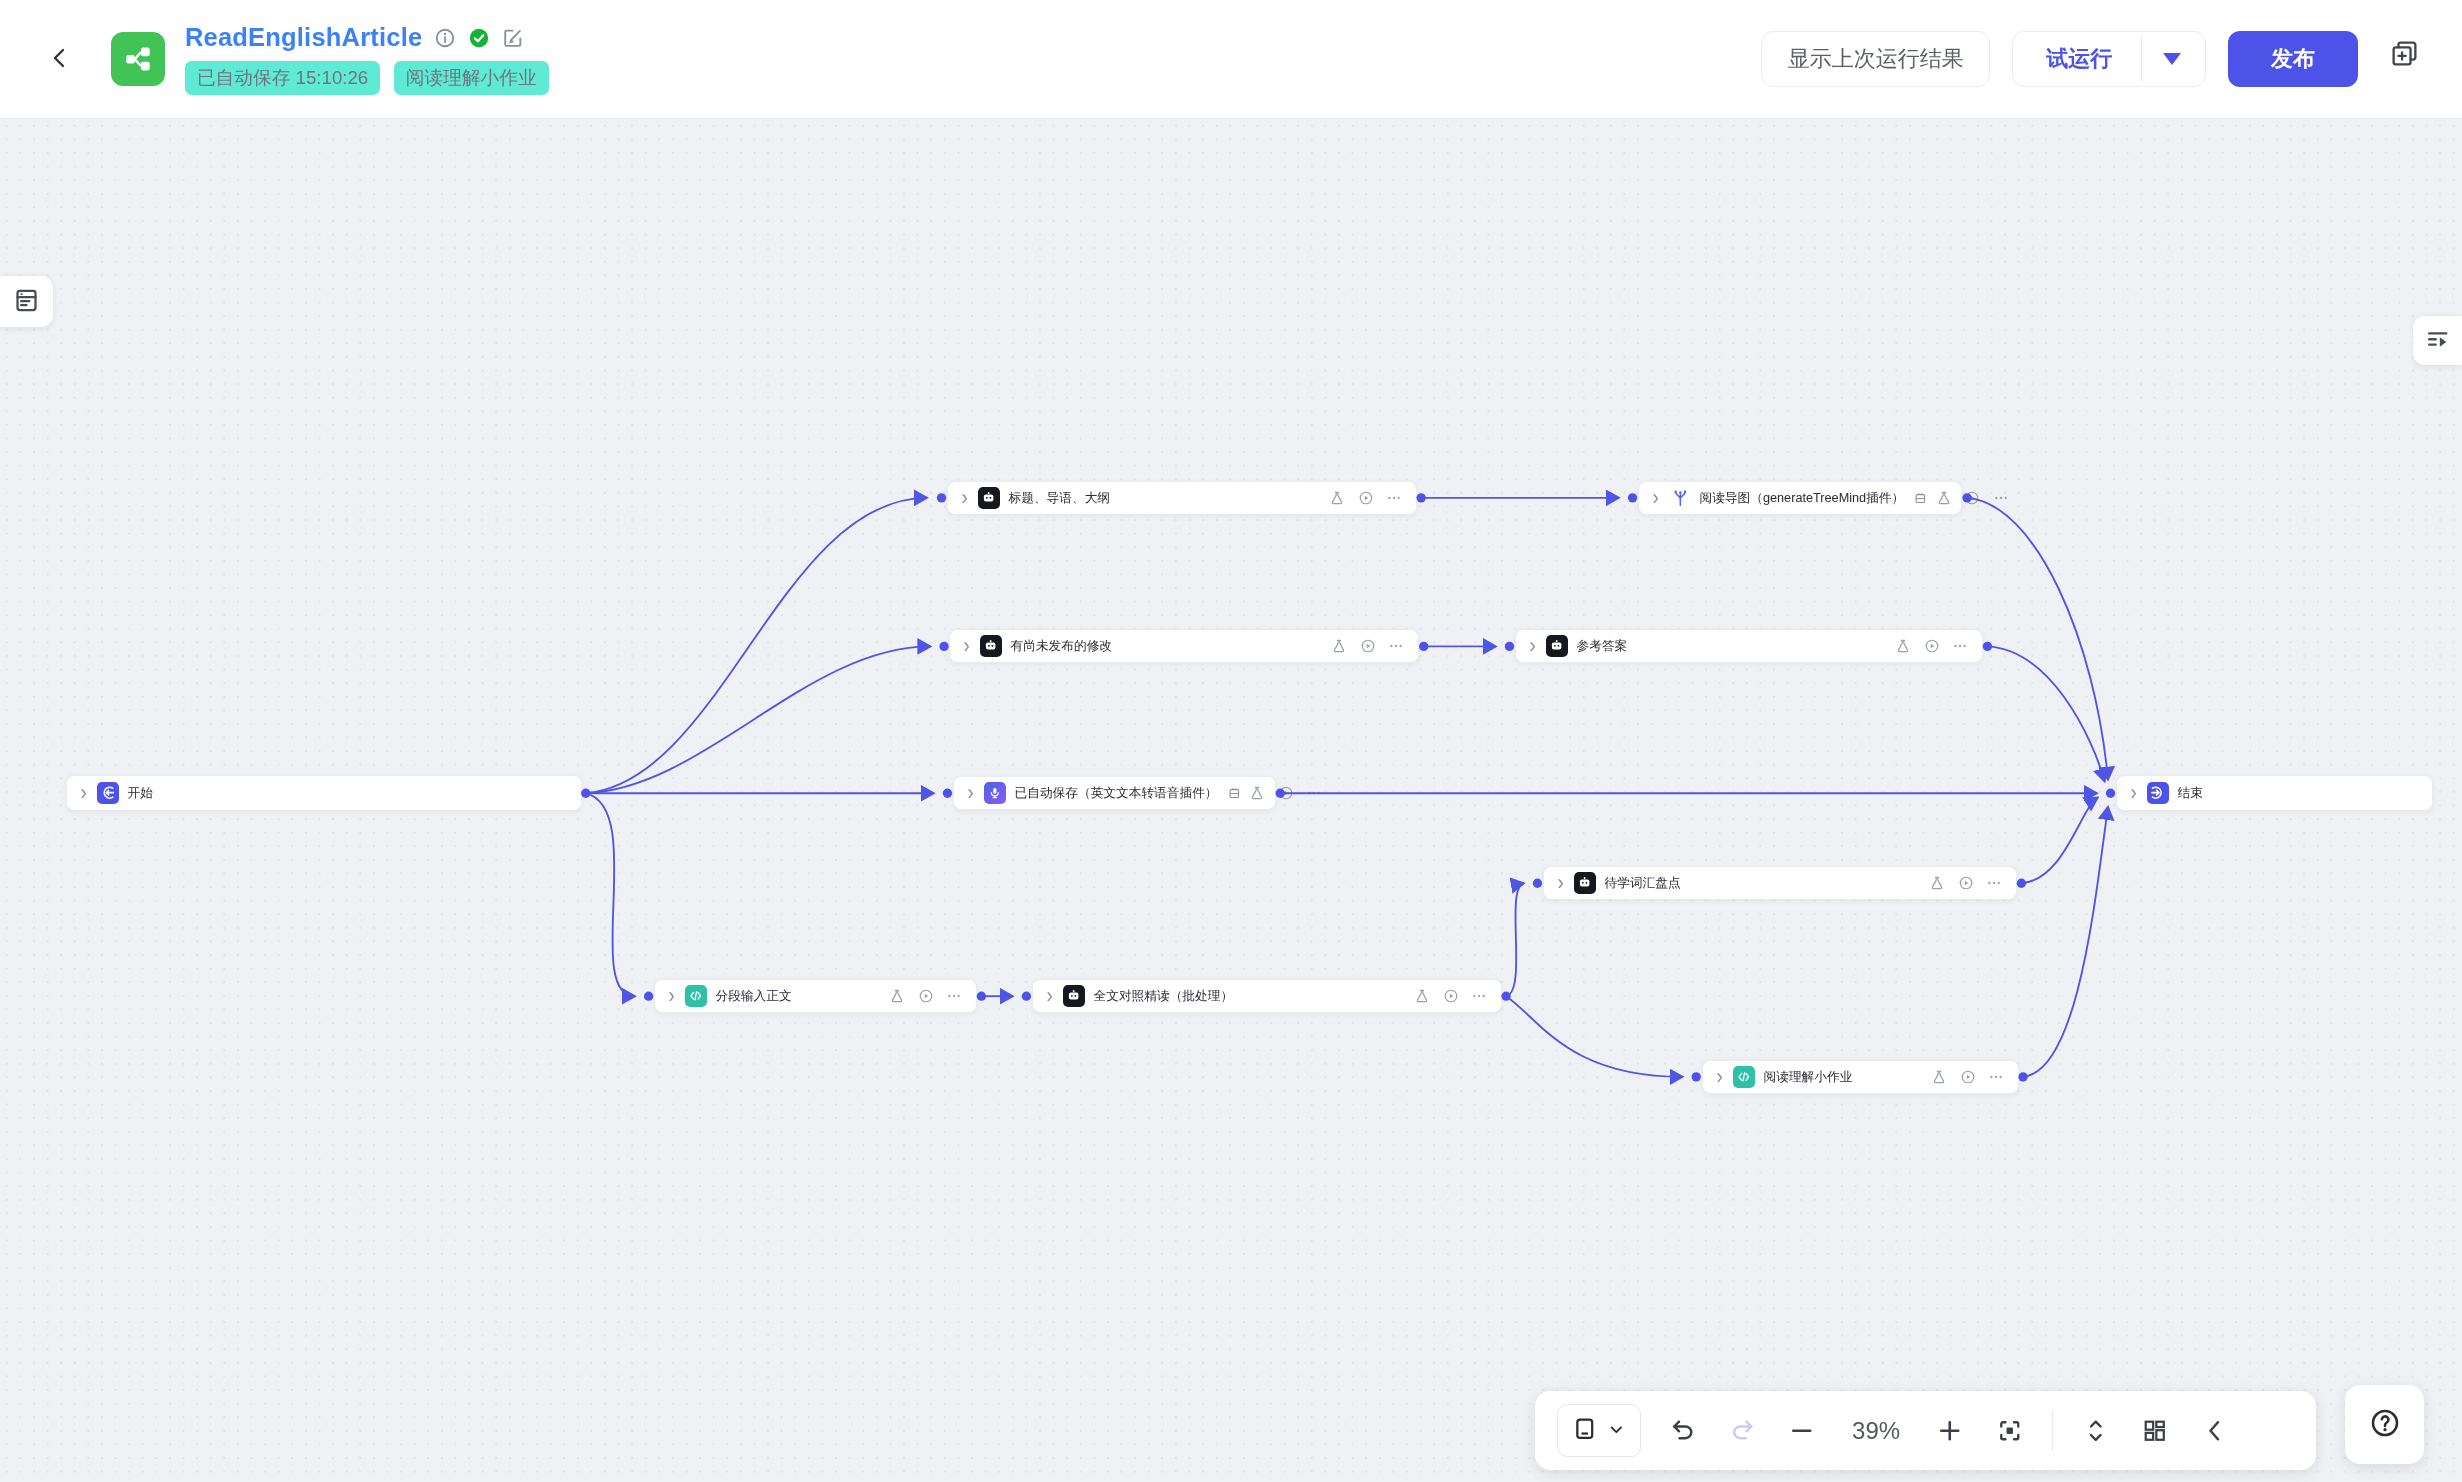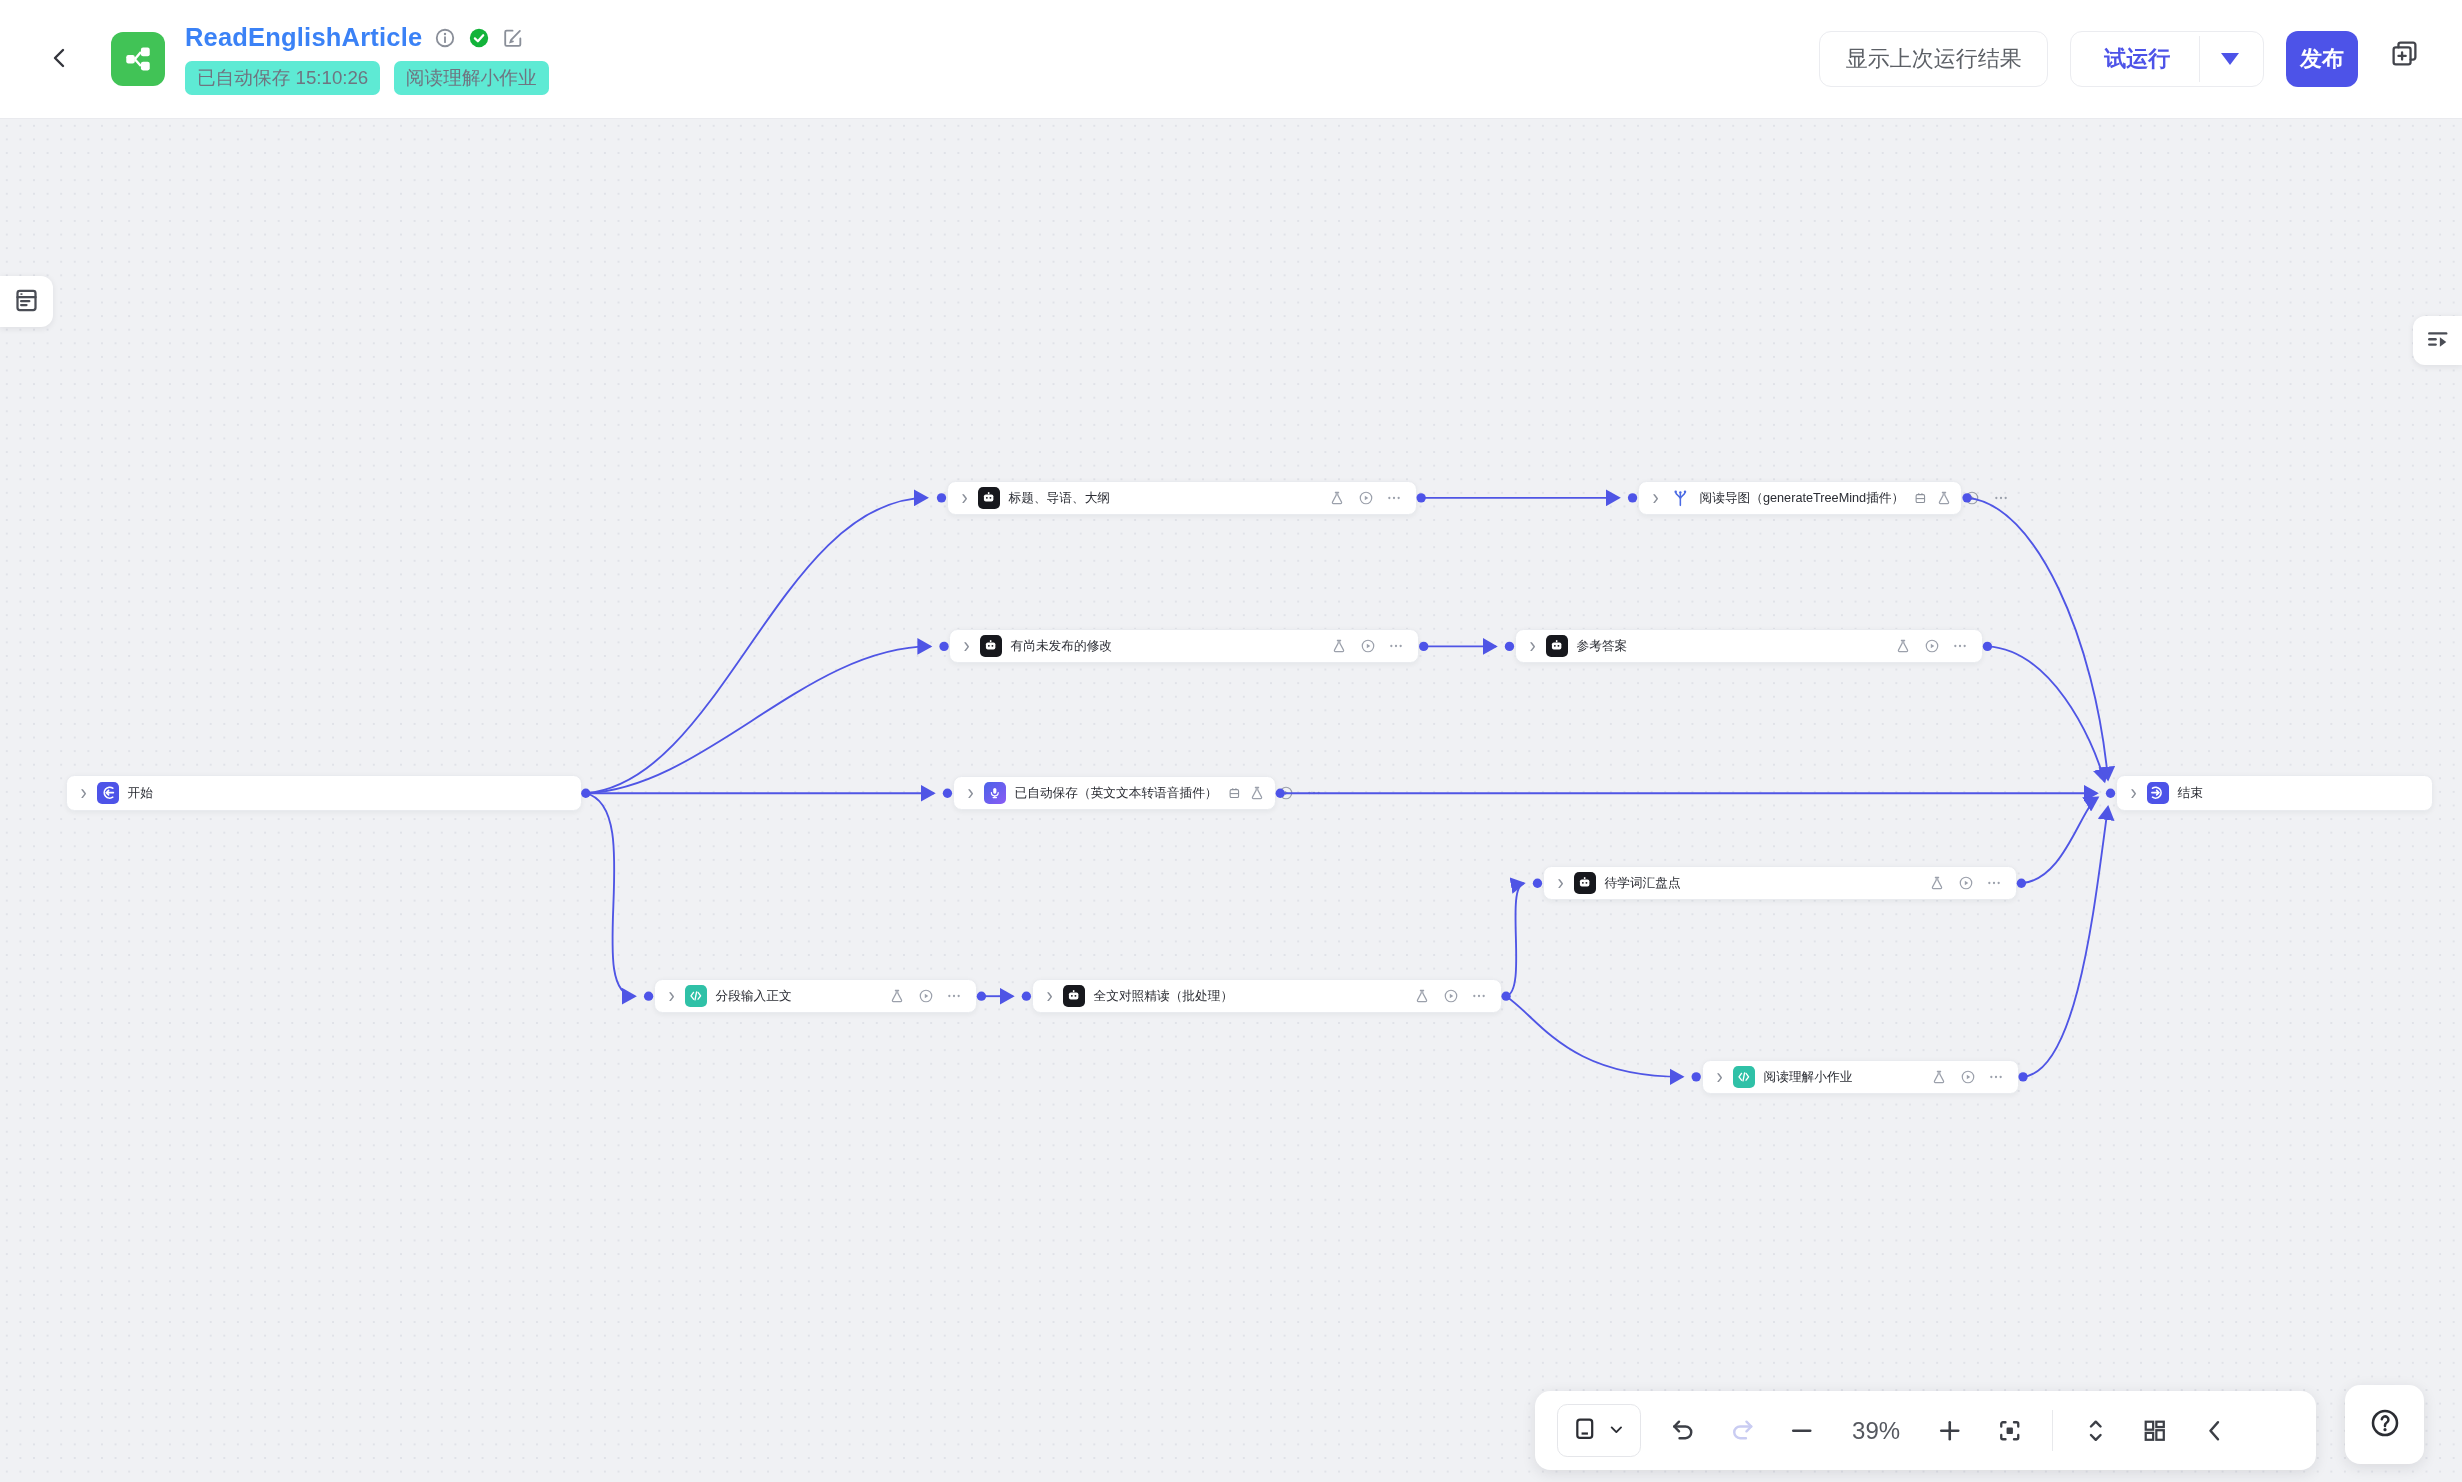--- a/index.html
+++ b/index.html
@@ -25,21 +25,21 @@
   .btn { height:56px; border-radius:12px; display:flex; align-items:center; justify-content:center;
     font-size:22px; cursor:pointer; }
   .btn-ghost { background:#fff; border:0.8px solid #ebecf0; color:#5c6066; padding:0 25.5px; }
   .btn-split { background:#fff; border:0.8px solid #ebecf0; padding:4px; overflow:hidden; }
   .btn-split .split-main { padding:0 29px; color:#4d53e8; font-weight:700; height:100%;
     display:flex; align-items:center; }
   .btn-split .split-divider { width:0.8px; height:100%; background:#ebecf0; }
   .btn-split .split-caret { width:59px; height:100%; display:flex; align-items:center; justify-content:center; }
   .caret-down { width:0; height:0; border-left:9.3px solid transparent; border-right:9.3px solid transparent;
     border-top:12px solid #4d53e8; }
-  .btn-primary { background:#4d53e8; color:#fff; font-weight:700; padding:0 14px; }
+  .btn-primary { background:#4d53e8; color:#fff; font-weight:700; padding:0 43px; }
   .icon-btn { width:48px; height:48px; display:flex; align-items:center; justify-content:center;
     cursor:pointer; color:#42444b; }
 
   
   .canvas { position:absolute; left:0; top:119px; width:2462px; height:1364px;
     background:#f0f1f4;
     background-image:radial-gradient(circle,#e0e2e8 1.4px,transparent 1.4px);
     background-size:13.6px 13.6px; }
   .edge-layer { position:absolute; left:0; top:0; width:2462px; height:1483px;
     pointer-events:none; z-index:3; }

